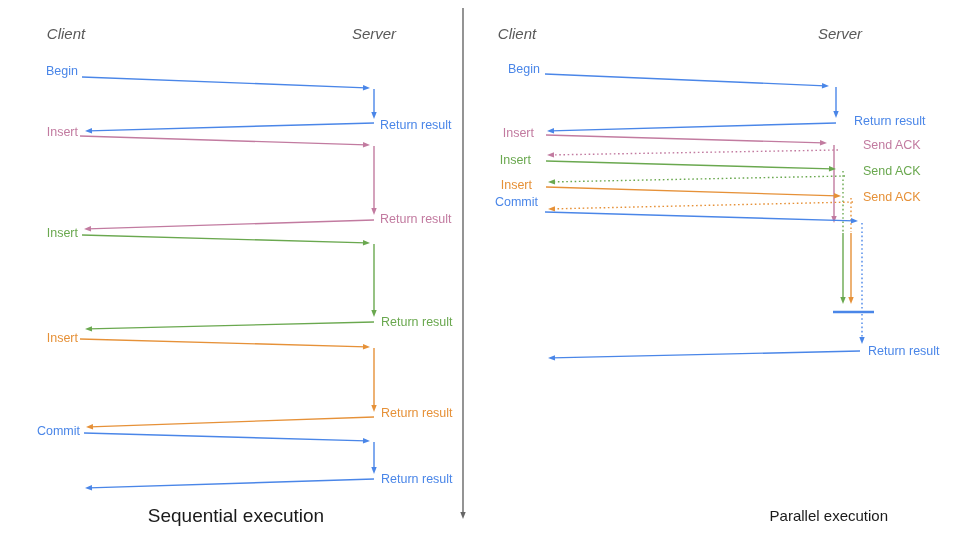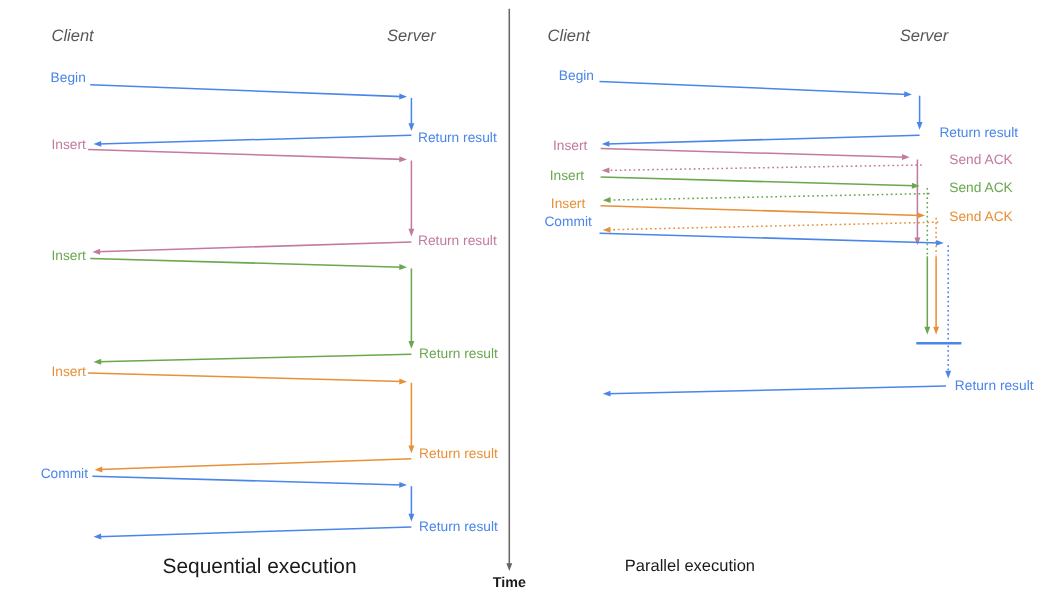--- a/index.html
+++ b/index.html
@@ -170,16 +170,15 @@
       <div class="lbl" style="font-size: 12.5px; color: rgb(74, 134, 232); top: 69px; left: 320px; width: 220px; text-align: right;">Begin</div>
       <div class="lbl" style="font-size: 12.5px; color: rgb(74, 134, 232); top: 121px; left: 854px;">Return result</div>
       <div class="lbl" style="font-size: 12.5px; color: rgb(194, 123, 160); top: 133px; left: 314px; width: 220px; text-align: right;">Insert</div>
       <div class="lbl" style="font-size: 12.5px; color: rgb(194, 123, 160); top: 145px; left: 863px;">Send ACK</div>
       <div class="lbl" style="font-size: 12.5px; color: rgb(106, 168, 79); top: 160px; left: 311px; width: 220px; text-align: right;">Insert</div>
       <div class="lbl" style="font-size: 12.5px; color: rgb(106, 168, 79); top: 171px; left: 863px;">Send ACK</div>
       <div class="lbl" style="font-size: 12.5px; color: rgb(230, 145, 56); top: 185px; left: 312px; width: 220px; text-align: right;">Insert</div>
       <div class="lbl" style="font-size: 12.5px; color: rgb(230, 145, 56); top: 197px; left: 863px;">Send ACK</div>
       <div class="lbl" style="font-size: 12.5px; color: rgb(74, 134, 232); top: 202px; left: 318px; width: 220px; text-align: right;">Commit</div>
       <div class="lbl" style="font-size: 12.5px; color: rgb(74, 134, 232); top: 351px; left: 868px;">Return result</div>
-      <div class="lbl" style="font-size: 15px; color: rgb(26, 26, 26); top: 515px; left: 568px; width: 320px; text-align: left;">Parallel execution</div>
-      <div class="lbl" style="font-size: 13px; color: rgb(26, 26, 26); top: 529px; left: 303px; width: 320px; text-align: center; font-weight: 700;">Time</div>
+      <div class="lbl" style="font-size: 15px; color: rgb(26, 26, 26); top: 515px; left: 568px; width: 320px; text-align: right;">Parallel execution</div>
     </div>
 </div>
 
 </body></html>

